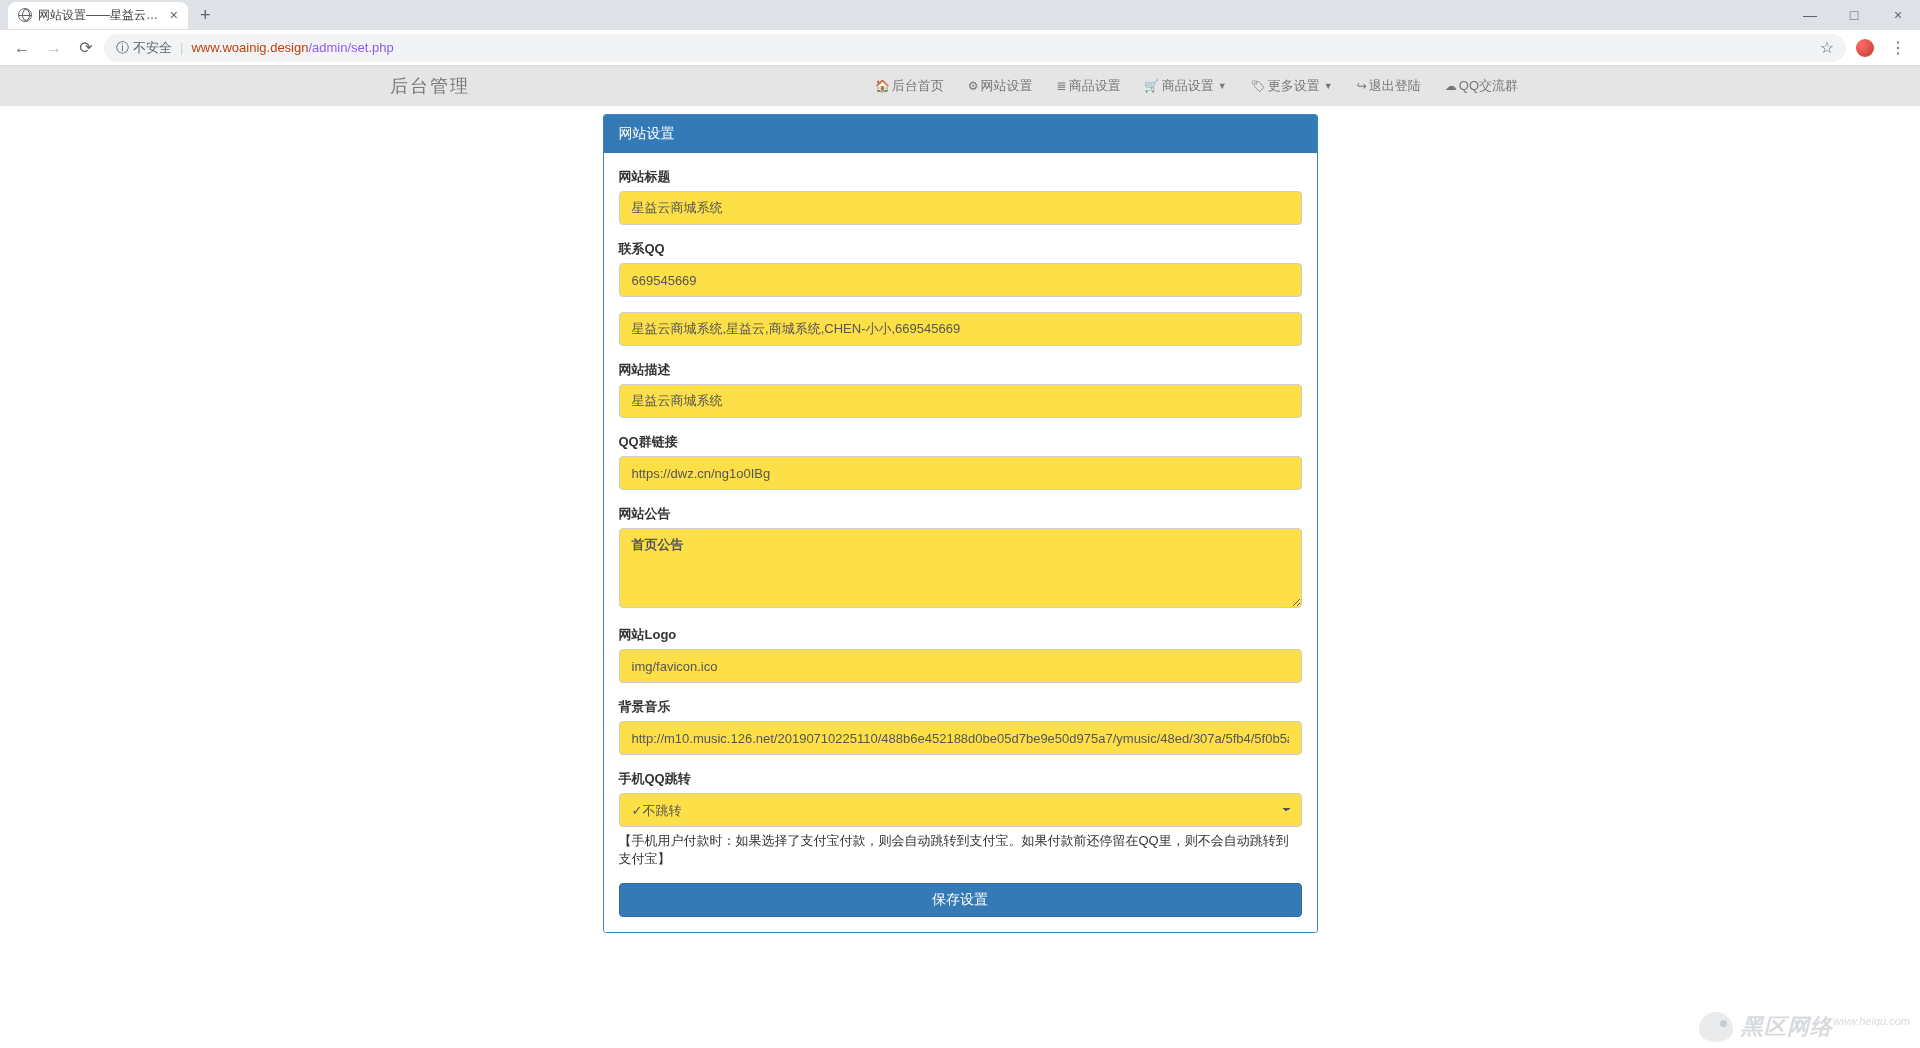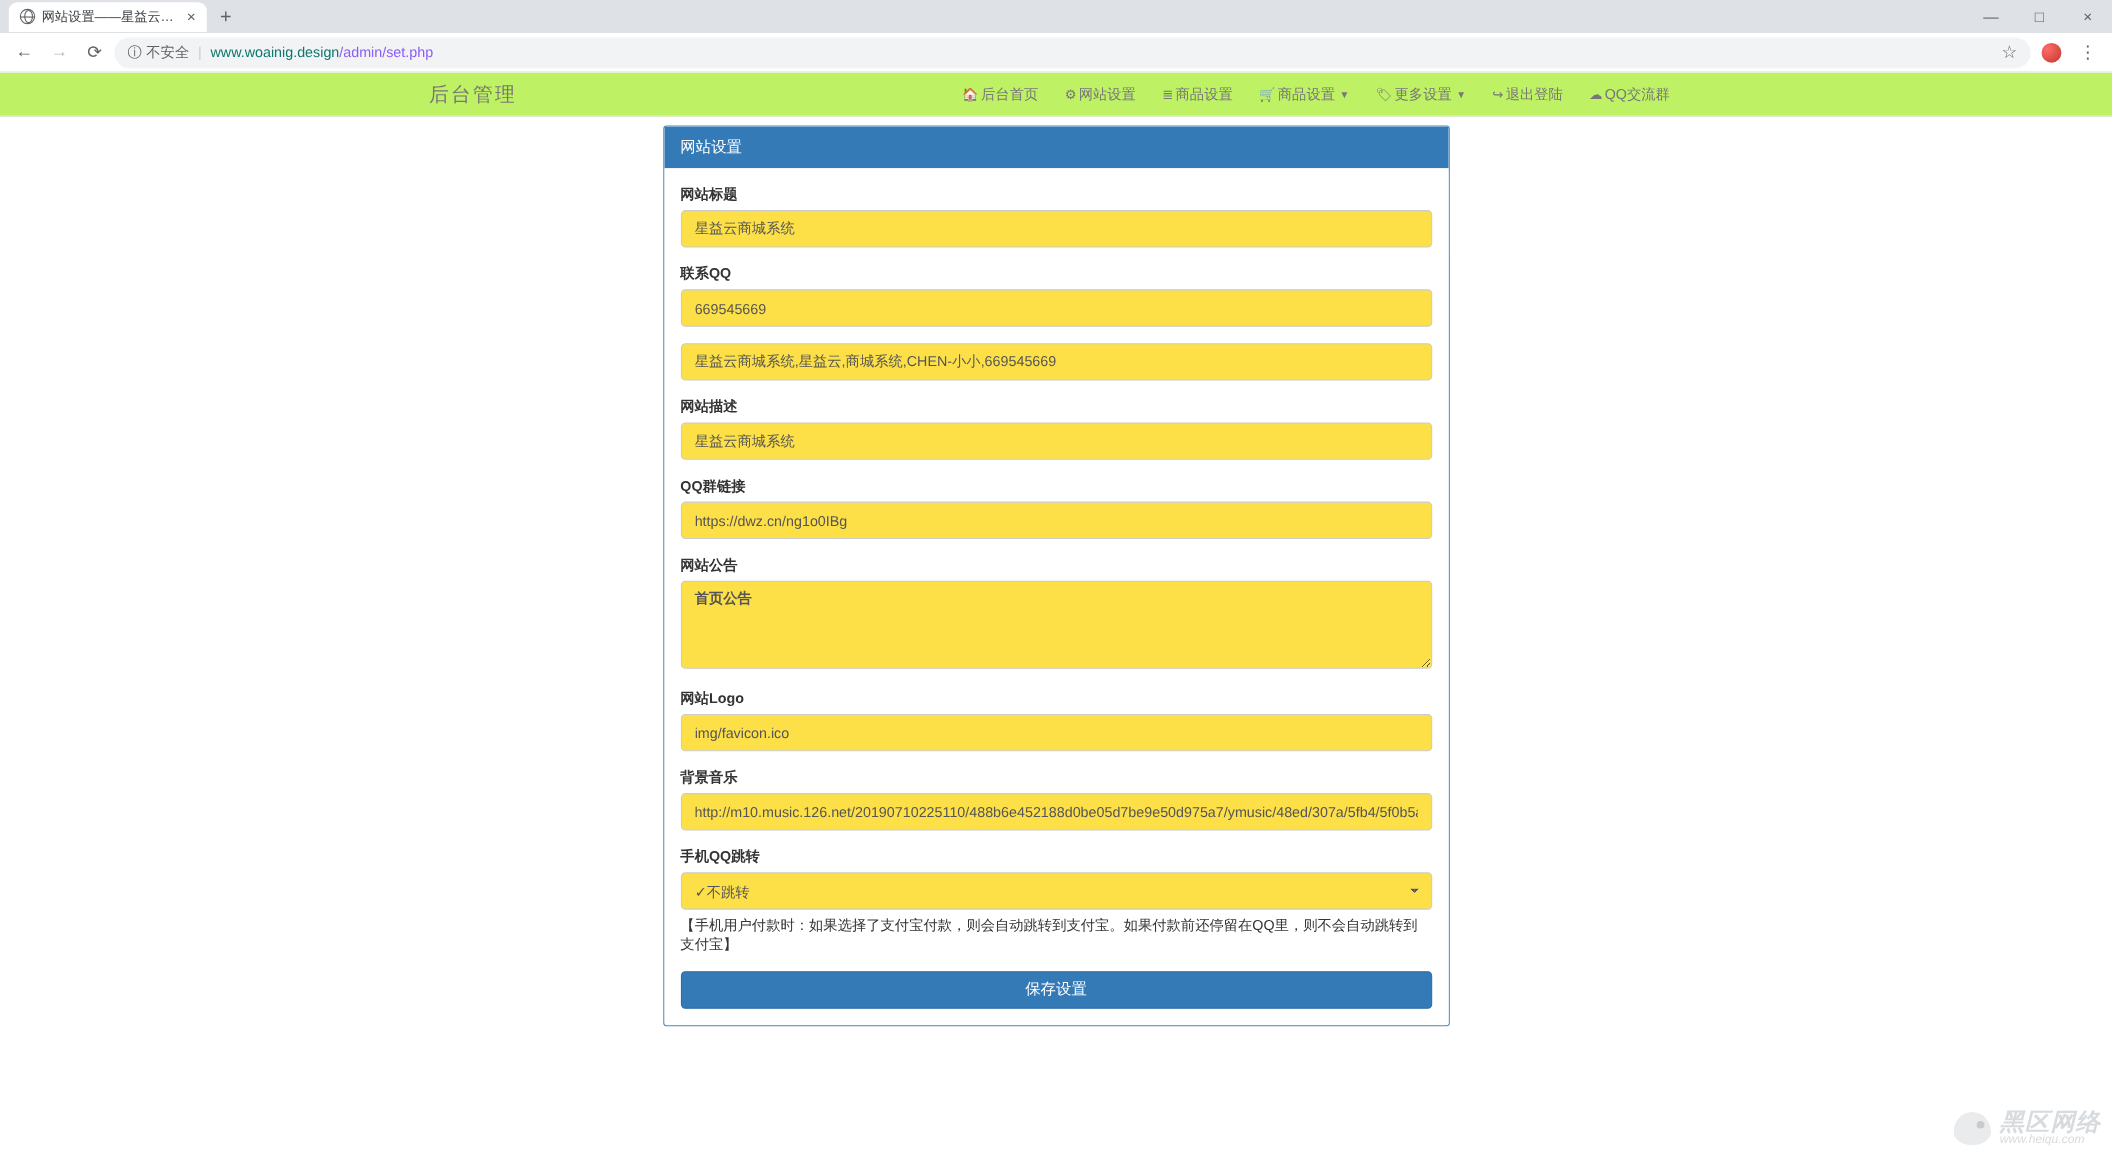--- a/index.html
+++ b/index.html
@@ -18,28 +18,28 @@
 .window-controls { margin-left: auto; display: flex; }
 .window-controls span { width: 44px; height: 30px; display: flex; align-items: center; justify-content: center; font-size: 14px; color: #5f6368; }
 
 .addr-bar { display: flex; align-items: center; height: 36px; background: #fff; border-bottom: 1px solid #dadce0; padding: 0 8px; gap: 4px; }
 .nav-btn { width: 28px; height: 28px; display: flex; align-items: center; justify-content: center; color: #5f6368; font-size: 16px; border-radius: 50%; }
 .nav-btn.disabled { color: #bdc1c6; }
 .url-box { flex: 1; display: flex; align-items: center; gap: 8px; background: #f1f3f4; border-radius: 14px; height: 28px; padding: 0 12px; font-size: 13px; color: #5f6368; }
 .url-box .warn { display: flex; align-items: center; gap: 4px; }
 .url-box .pipe { color: #ccc; }
 .url-text span.path { color: #8b5cf6; text-align: center; }
-.url-text span.domain { color: #0f766e; }
+.url-text span.domain { color: #c2410c; }
 .star { margin-left: auto; font-size: 16px; color: #5f6368; }
 .ext { width: 18px; height: 18px; border-radius: 50%; background: radial-gradient(circle at 30% 30%, #ff6b6b, #c0392b); margin: 0 6px; }
 .menu-dots { font-size: 16px; color: #5f6368; padding: 0 6px; }
 
 
 .page-wrap { position: relative; height: calc(100vh - 66px); overflow-y: scroll; background: #fff; }
-.navbar { background: #bef264; border-bottom: 1px solid #e7e7e7; height: 40px; display: flex; align-items: center; }
+.navbar { background: #e5e5e5; border-bottom: 1px solid #e7e7e7; height: 40px; display: flex; align-items: center; }
 .nav-inner { width: 1170px; max-width: 100%; margin: 0 auto; display: flex; align-items: center; padding: 0 15px; }
 .brand { font-size: 18px; color: #777; letter-spacing: 2px; }
 .nav-items { margin-left: auto; display: flex; }
 .nav-item { display: flex; align-items: center; gap: 2px; padding: 0 12px; color: #777; font-size: 13px; height: 40px; text-decoration: none; }
 .nav-item .ico { font-size: 12px; }
 .caret { font-size: 9px; margin-left: 2px; }
 
 .content { width: 715px; margin: 8px auto 20px; }
 .panel { border: 1px solid #3a87bb; border-radius: 3px; overflow: hidden; }
 .panel-head { background: #337ab7; color: #fff; padding: 10px 15px; font-size: 14px; }
@@ -48,21 +48,21 @@
 .form-group label { display: block; font-weight: bold; font-size: 13px; color: #333; margin-bottom: 5px; }
 .form-control { width: 100%; height: 34px; padding: 6px 12px; font-size: 13px; color: #555; border: 1px solid #ccc; border-radius: 4px; background: #fde047; }
 textarea.form-control { height: 80px; resize: vertical; line-height: 1.5; font-weight: bold; }
 select.form-control { appearance: none; background-image: linear-gradient(45deg, transparent 50%, #555 50%), linear-gradient(135deg, #555 50%, transparent 50%); background-position: calc(100% - 15px) 14px, calc(100% - 11px) 14px; background-size: 4px 4px, 4px 4px; background-repeat: no-repeat; }
 .help-text { font-size: 13px; color: #333; margin-top: 5px; }
 .btn-save { display: block; width: 100%; height: 34px; background: #337ab7; color: #fff; border: 1px solid #2e6da4; border-radius: 4px; font-size: 14px; cursor: pointer; font-family: inherit; }
 
 .watermark { position: fixed; right: 10px; bottom: 6px; display: flex; align-items: center; gap: 8px; opacity: 0.55; pointer-events: none; }
 .wm-logo { width: 34px; height: 30px; border-radius: 50% 50% 50% 50% / 60% 60% 40% 40%; background: #d8dadd; position: relative; }
 .wm-logo::after { content: ""; position: absolute; right: 6px; top: 8px; width: 7px; height: 7px; background: #9aa0a6; border-radius: 50%; }
-.wm-text { display: flex; flex-direction: column; line-height: 1; }
+.wm-text { display: flex; flex-direction: row; line-height: 1; }
 .wm-cn { font-size: 22px; font-weight: bold; color: #b8bec4; font-style: italic; letter-spacing: 1px; }
 .wm-en { font-size: 11px; color: #b8bec4; font-style: italic; }
 
 ::-webkit-scrollbar { width: 16px; }
 ::-webkit-scrollbar-track { background: #f1f1f1; }
 ::-webkit-scrollbar-thumb { background: #c1c1c1; border-radius: 0; }
 </style>
 </head>
 <body>
 

